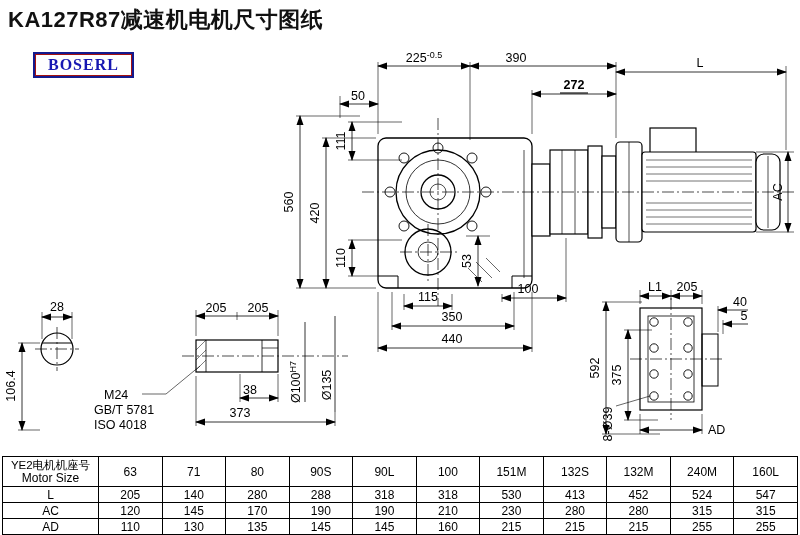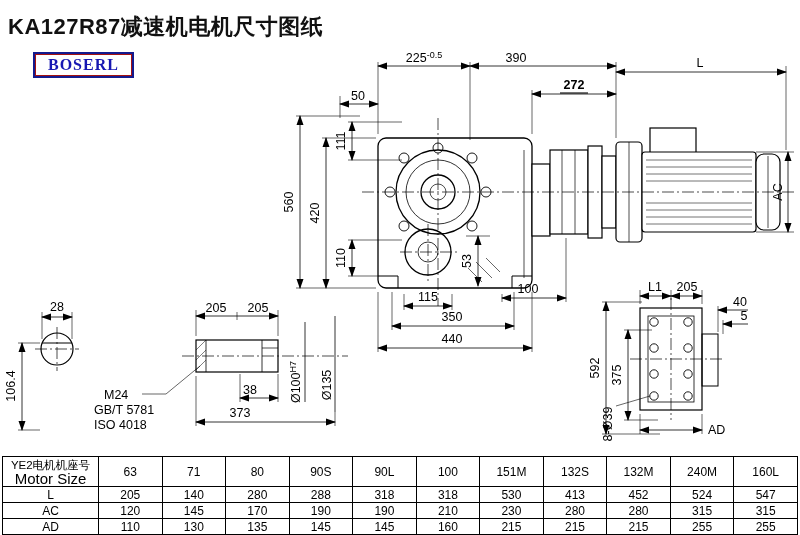--- a/index.html
+++ b/index.html
@@ -1,35 +1,35 @@
 <!DOCTYPE html>
 <html style="--title_text: #111111; --brand_text: #1717b2; --brand_border_outer: #131a8e; --brand_border_inner: #a51212; --line: #000000;"><head>
 <meta charset="utf-8">
 <style>
   * { margin:0; padding:0; box-sizing:border-box; }
   html,body { width:800px; height:535px; }
   body { position:relative; background:#fff; overflow:hidden;
          font-family:"Liberation Sans","DejaVu Sans",sans-serif; }
-  .title { position:absolute; left:8px; top:12px; font-size:22px; font-weight:bold;
+  .title { position:absolute; left:8px; top:5px; font-size:22px; font-weight:bold;
            color:var(--title_text); letter-spacing:.5px; }
   .logo { position:absolute; left:33px; top:52px; border:2px solid var(--brand_border_outer);
           padding:0; background:#fff; }
   .logo-inner { border:1px solid var(--brand_border_inner); padding:1px 12px;
           font-family:"Liberation Serif","DejaVu Serif",serif; font-weight:bold;
           font-size:16px; color:var(--brand_text); letter-spacing:1px; }
   svg.drawing { position:absolute; left:0; top:0; }
   svg text { font-family:"Liberation Sans","DejaVu Sans",sans-serif; font-size:12.5px; fill:#000; }
   table.sizes { position:absolute; left:2px; top:456px; width:796px;
           border-collapse:collapse; table-layout:fixed; background:#fff; }
   table.sizes td { border:1px solid #000; text-align:center; font-size:12px;
           padding:0; height:16px; color:#000; }
   table.sizes tr:first-child td { height:30px; }
   table.sizes td.rowlabel { width:96px; }
   .hdr-cn { font-size:11.5px; line-height:14px; }
-  .hdr-en { font-size:15px; line-height:13px; }
+  .hdr-en { font-size:12px; line-height:13px; }
 </style>
 </head>
 <body>
 
 <div class="title">KA127R87减速机电机尺寸图纸</div>
 
 <div class="logo">
   <div class="logo-inner">BOSERL</div>
 </div>
 

